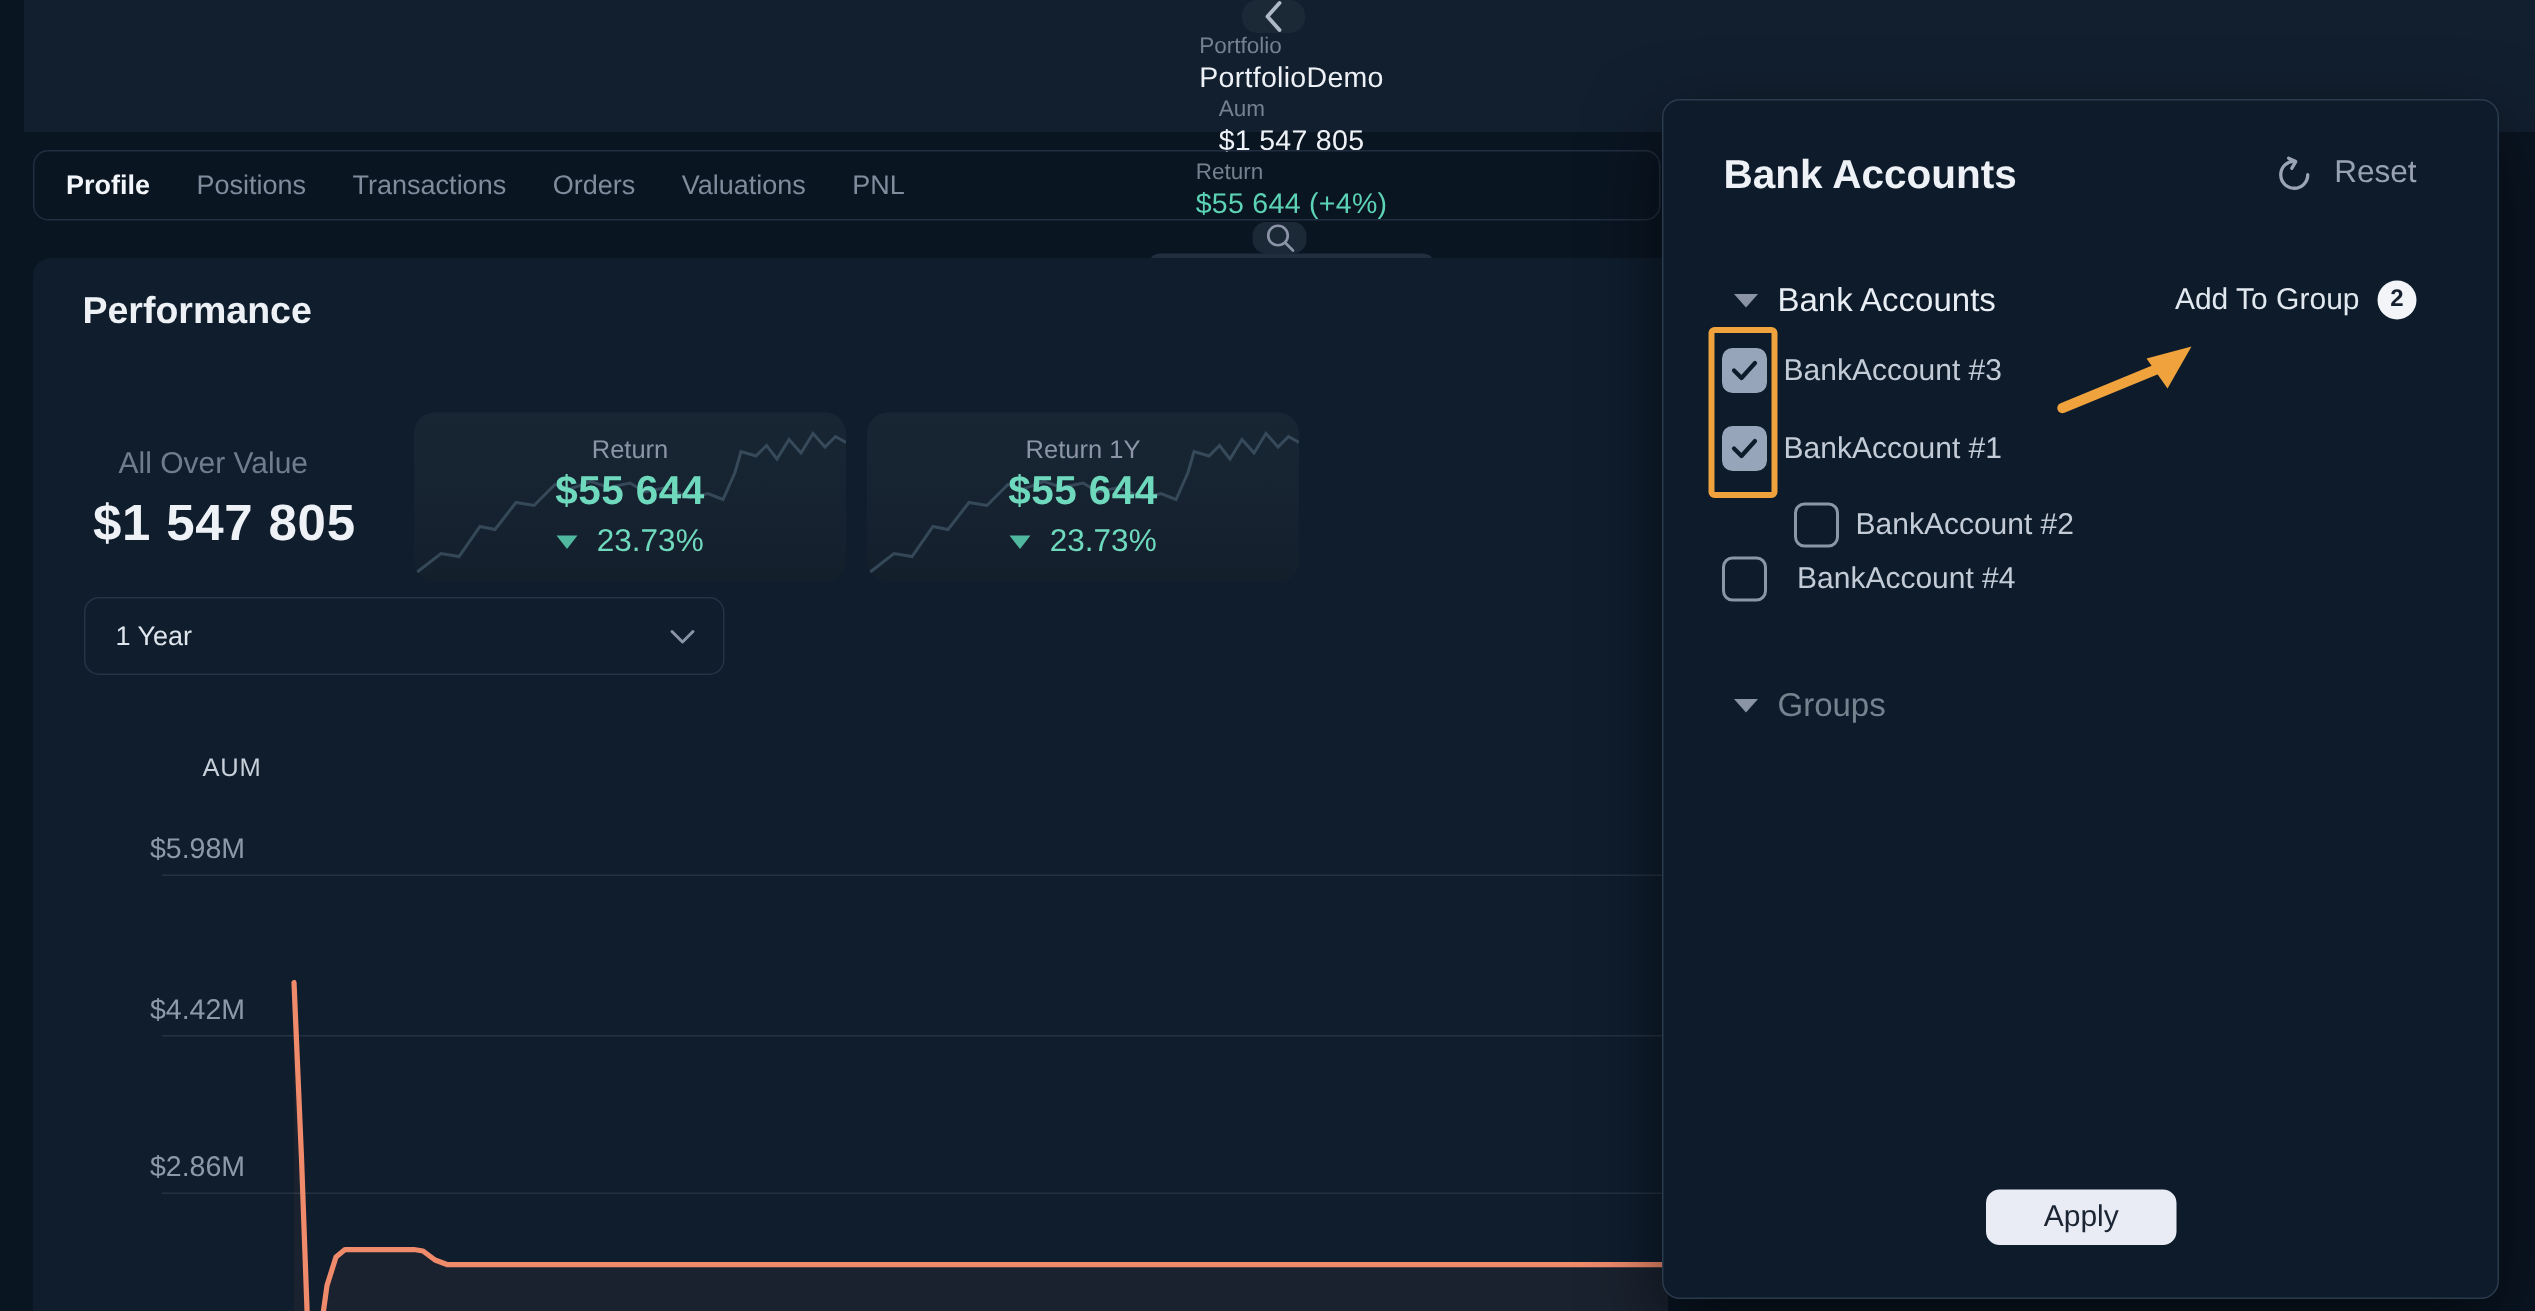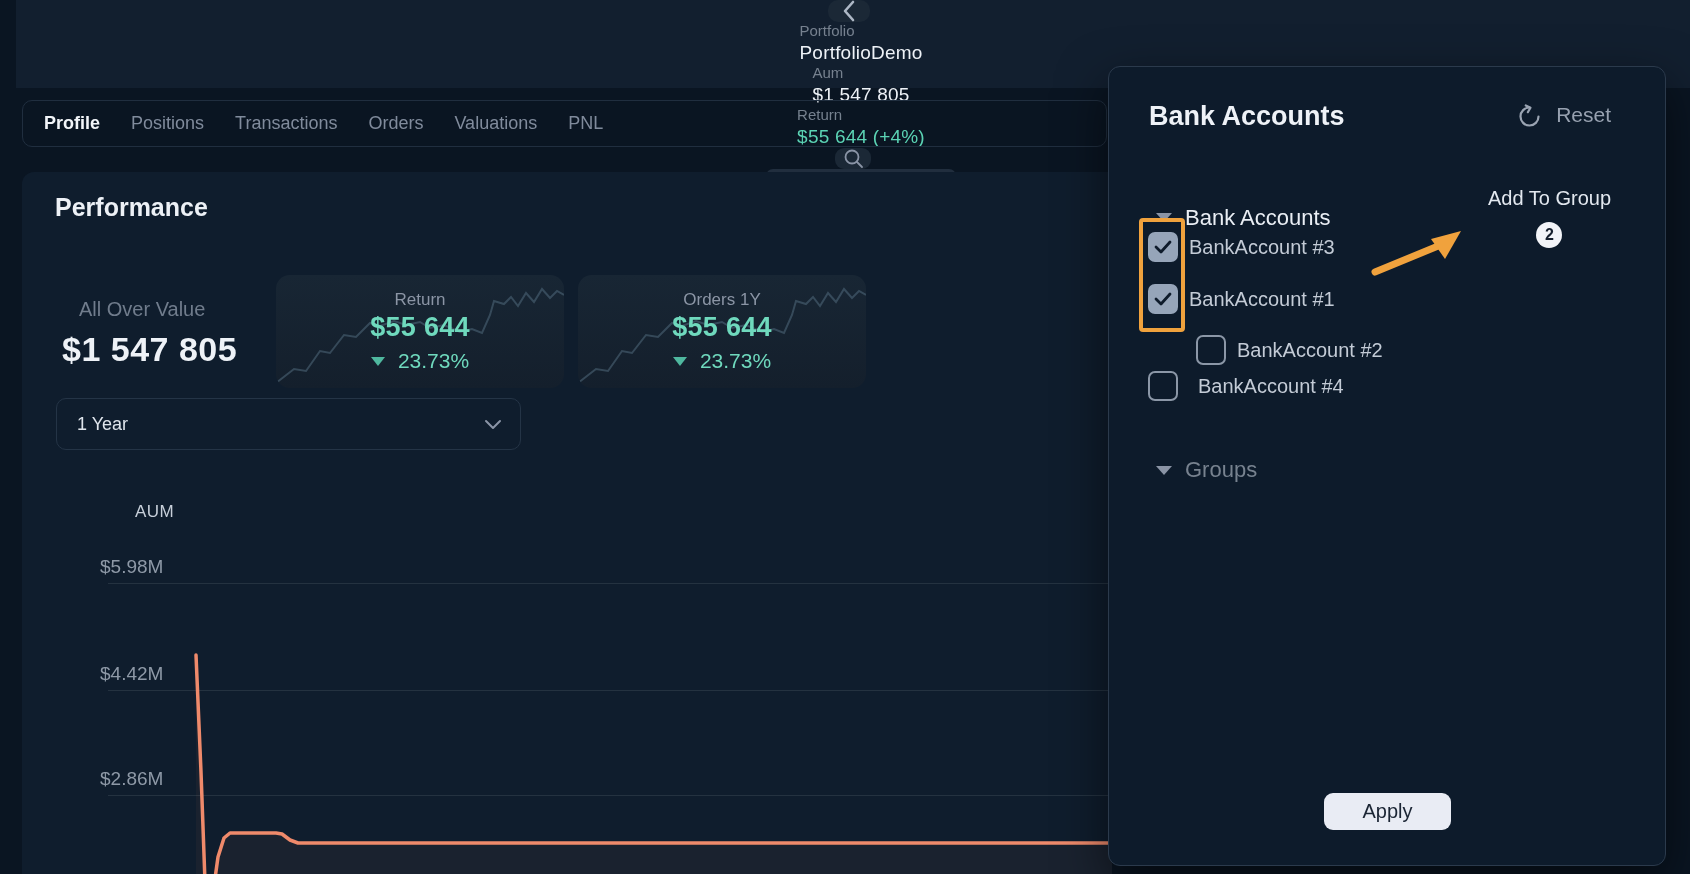--- a/index.html
+++ b/index.html
@@ -65,21 +65,21 @@
   .mini-card .spark { position:absolute; inset:0; }
   .mini-card .lbl { font-size:17px; color:#8B95A5; z-index:1; }
   .mini-card .val { font-size:27px; font-weight:700; color:#6FD9BD; z-index:1; letter-spacing:.3px;text-align:center; }
   .mini-card .delta { display:flex; align-items:center; gap:13px; z-index:1; margin-top:4px; }
   .mini-card .delta .txt { font-size:21px; color:#6FD9BD; }
   .tri-down-teal { width:0; height:0; border-left:7px solid transparent; border-right:7px solid transparent; border-top:9px solid #4FB89F; }
   .ctrl {
     position:absolute; top:226px; height:52px; border:1px solid #243446; border-radius:10px;
     display:flex; align-items:center; padding:0 18px 0 20px; cursor:pointer;
   }
-  .ctrl-select { left:34px; width:465px; justify-content:space-between; }
+  .ctrl-select { left:34px; width:427px; justify-content:space-between; }
   .ctrl-select .val { font-size:18px; color:#DFE5EC; }
   .ctrl-date { left:478px; width:444px; justify-content:space-between; }
   .ctrl-date .ph { font-size:20px; color:#5D6977; }
   
   .aum-label { position:absolute; left:113px; top:330px; font-size:17px; color:#C7CFD9; letter-spacing:.5px; }
   .gridline { position:absolute; left:86px; width:1004px; height:1px; background:#243240; }
   .gtick { position:absolute; left:78px; font-size:19px; color:#8E99A7; }
   .chart-svg { position:absolute; left:62px; top:380px; width:1028px; height:322px; overflow:hidden; }
   
   .fpanel {
@@ -90,21 +90,21 @@
   .fp-title { position:absolute; left:40px; top:34px; font-size:27px; font-weight:700; color:#EEF2F7; }
   .fp-reset { position:absolute; right:54px; top:36px; display:flex; align-items:flex-start; gap:13px;
     background:none; border:none; cursor:pointer; font-family:inherit; }
   .fp-reset .txt { font-size:21px; color:#97A1B0; }
   .fp-sec-row { position:absolute; left:0; width:100%; display:flex; align-items:center; }
   .sec-accounts { top:120px; }
   .sec-groups { top:390px; }
   .tri-down-grey { width:0; height:0; border-left:8px solid transparent; border-right:8px solid transparent; border-top:9px solid #8A94A5; margin-left:47px; }
   .sec-label { font-size:22px; font-weight:500; color:#E9EEF4; margin-left:13px; }
   .sec-label.dim { color:#77828F; font-weight:400; }
-  .sec-right { margin-left:auto; margin-right:54px; display:flex; align-items:center; gap:12px; cursor:pointer;flex-direction:column; }
+  .sec-right { margin-left:auto; margin-right:54px; display:flex; align-items:center; gap:12px; cursor:pointer; }
   .sec-right .txt { font-size:20px; color:#E2E8EF; }
   .badge { width:26px; height:26px; border-radius:50%; background:#F2F4F8; color:#16202E;
     font-size:16px; font-weight:700; display:flex; align-items:center; justify-content:center; }
   .acct-row { position:absolute; left:39px; display:flex; align-items:center; gap:11px; cursor:pointer; }
   .checkbox { width:30px; height:30px; border-radius:7px; border:2px solid #8B97A7; background:transparent;
     display:flex; align-items:center; justify-content:center; }
   .checkbox.checked { background:#96A5B9; border-color:#96A5B9; }
   .acct-row .lbl { font-size:20px; color:#C3CBD6; }
   .hl-rect { position:absolute; left:30px; top:151px; width:46px; height:114px;
     border:4px solid #F0A23D; border-radius:4px; pointer-events:none; }
@@ -180,21 +180,21 @@
     <span class="delta">
       <span class="tri-down-teal"></span>
       <span class="txt">23.73%</span>
     </span>
   </div>
 
   <div class="mini-card c2">
     <svg class="spark" viewBox="0 0 288 113" preserveAspectRatio="none">
       <polyline fill="none" stroke="#51697C" stroke-opacity="0.55" stroke-width="2" points="0,108 18,94 30,96 44,76 54,78 68,60 80,62 94,48 104,51 118,46 130,50 144,47 154,53 168,50 184,57 196,54 206,58 214,40 218,26 228,29 235,22 242,31 250,18 258,27 266,14 274,23 281,16 288,20"></polyline>
     </svg>
-    <span class="lbl">Orders 1Y</span>
+    <span class="lbl">Return 1Y</span>
     <span class="val">$55 644</span>
     <span class="delta">
       <span class="tri-down-teal"></span>
       <span class="txt">23.73%</span>
     </span>
   </div>
 
   <div class="ctrl ctrl-select">
     <span class="val">1 Year</span>
     <svg width="18" height="11" viewBox="0 0 18 11">

